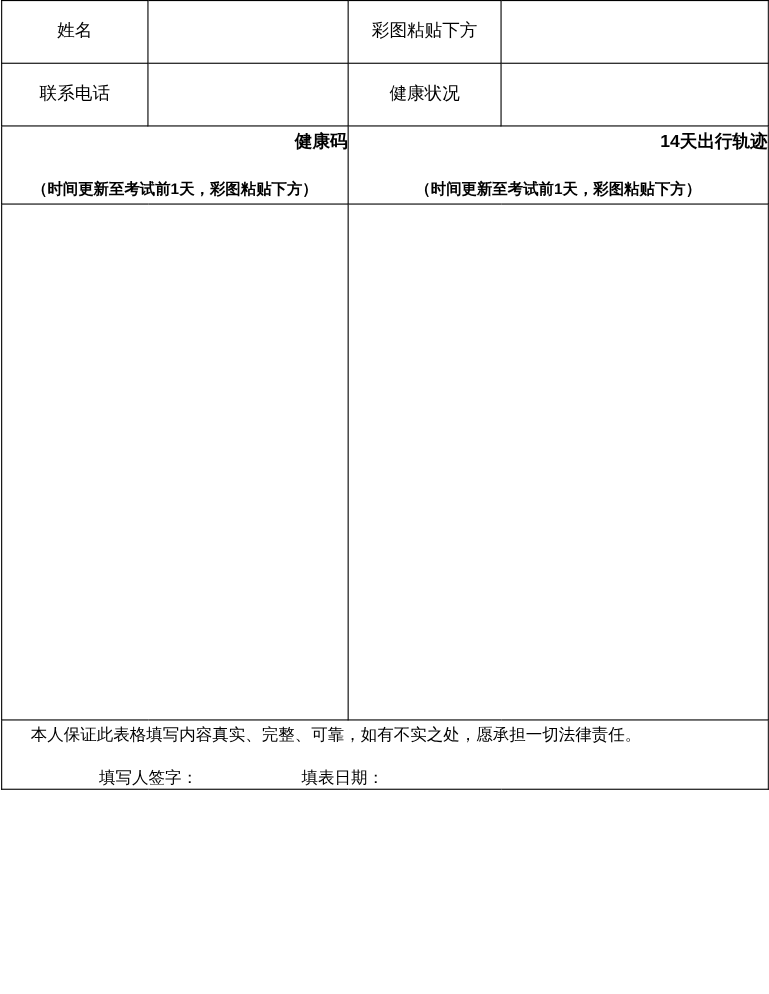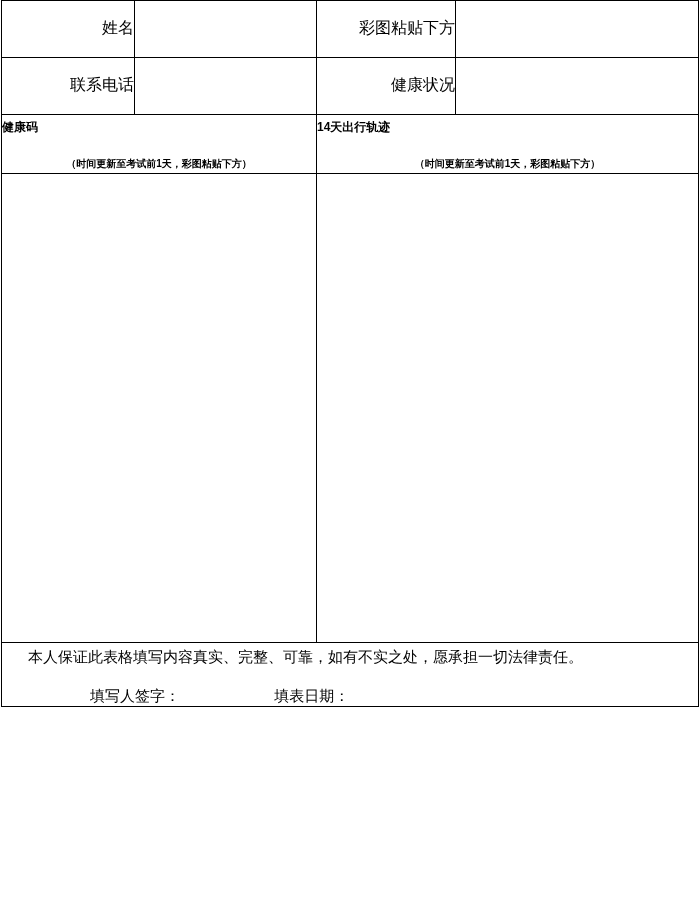--- a/index.html
+++ b/index.html
@@ -26,43 +26,42 @@
     margin: 0 1px;
     border: 1px solid #000;
   }
   table.form td {
     border: 1px solid #000;
     padding: 0;
     vertical-align: middle;
     font-size: 16px;
   }
   .lbl {
-    text-align: right;
+    text-align: center;
     font-size: 17px;
     line-height: 1.3;
     padding: 6px 2px;
-    font-family: Liberation Mono, monospace;
   }
   .blank {
     background: #ffffff;
   }
   .hdr-cell {
     text-align: center;
     padding: 12px 14px 14px 14px;
     vertical-align: top;
   }
   .hdr-title {
     font-weight: bold;
-    font-size: 12px;
+    font-size: 16px;
     margin: 4px 0 18px 0;
-    text-align: left;
+    text-align: right;
   }
   .hdr-sub {
     font-weight: bold;
-    font-size: 10px;
+    font-size: 14px;
     line-height: 1.9;
     text-align: center;
   }
   .img-area {
     height: 468px;
   }
   .footer-cell {
     padding: 12px 18px 14px 18px;
     vertical-align: top;
   }

